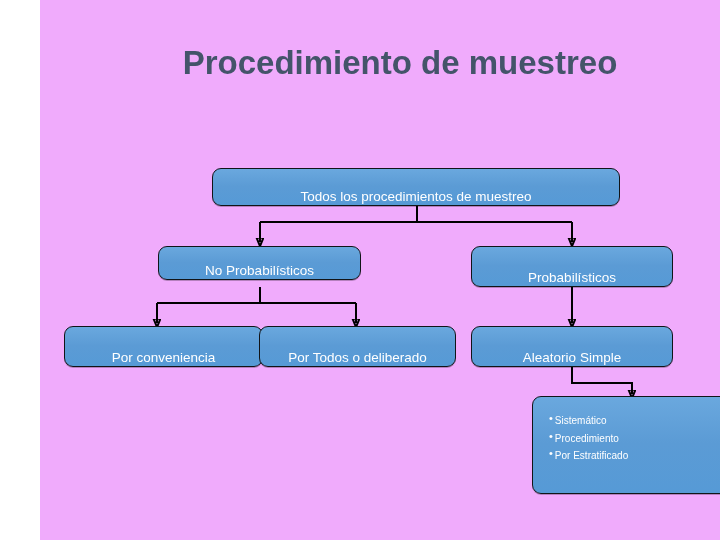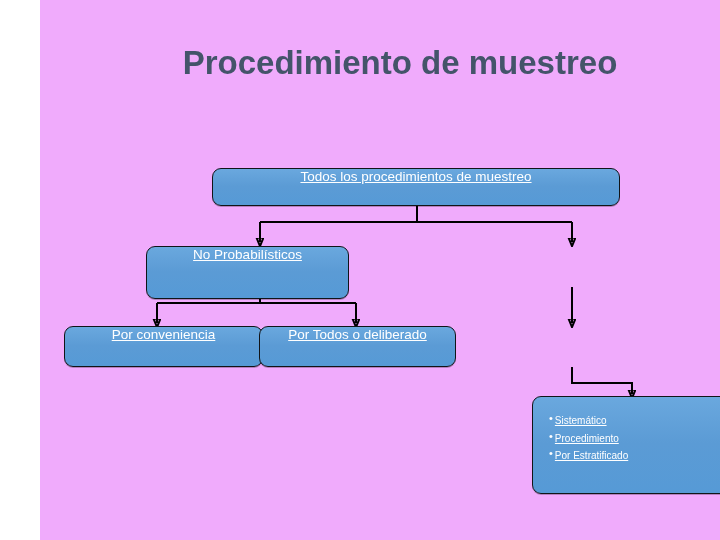--- a/index.html
+++ b/index.html
@@ -29,28 +29,27 @@
     white-space: nowrap;
   }
   .node {
     position: absolute;
     box-sizing: border-box;
     border: 1.4px solid #111418;
     border-radius: 9px;
     background: linear-gradient(to bottom, #6aa8de 0%, #5b9bd5 48%, #569ad6 100%);
     color: #ffffff;
     display: flex;
-    align-items: flex-start;
+    align-items: flex-end;
     justify-content: center;
     text-align: center;
     font-size: 13.5px;
     line-height: 1.15;
     box-shadow: 0 1px 0 rgba(0,0,0,0.25);
     z-index: 3;
-    text-decoration: underline;
   }
   .node.bullets {
     display: block;
     text-align: left;
     padding: 14px 0 0 16px;
     font-size: 10px;
     line-height: 1.45;
   }
   .node.bullets .bullet-line {
     white-space: nowrap;
@@ -103,33 +102,39 @@
 
     <path d="M532,287 L532,323" marker-end="url(#arrow)"></path>
 
     <path d="M532,367 L532,383 L592,383 L592,394" marker-end="url(#arrow)"></path>
   </svg>
 
   <div class="node" style="left:172px; top:168px; width:408px; height:38px;">
     <span>Todos los procedimientos de muestreo</span>
   </div>
 
-  <div class="node" style="left:106px; top:246px; width:203px; height:53px;">
+  <div class="node" style="left:118px; top:246px; width:203px; height:34px;">
     <span>No Probabilísticos</span>
   </div>
 
+  <div class="node" style="left:431px; top:246px; width:202px; height:41px;">
+    <span>Probabilísticos</span>
+  </div>
 
   <div class="node" style="left:24px; top:326px; width:199px; height:41px;">
     <span>Por conveniencia</span>
   </div>
 
   <div class="node" style="left:219px; top:326px; width:197px; height:41px;">
     <span>Por Todos o deliberado</span>
   </div>
 
+  <div class="node" style="left:431px; top:326px; width:202px; height:41px;">
+    <span>Aleatorio Simple</span>
+  </div>
 
   <div class="node bullets" style="left:492px; top:396px; width:200px; height:98px;">
     <div class="bullet-line">Sistemático</div>
     <div class="bullet-line">Procedimiento</div>
     <div class="bullet-line">Por Estratificado</div>
   </div>
 
 </div>
 
 </body></html>

